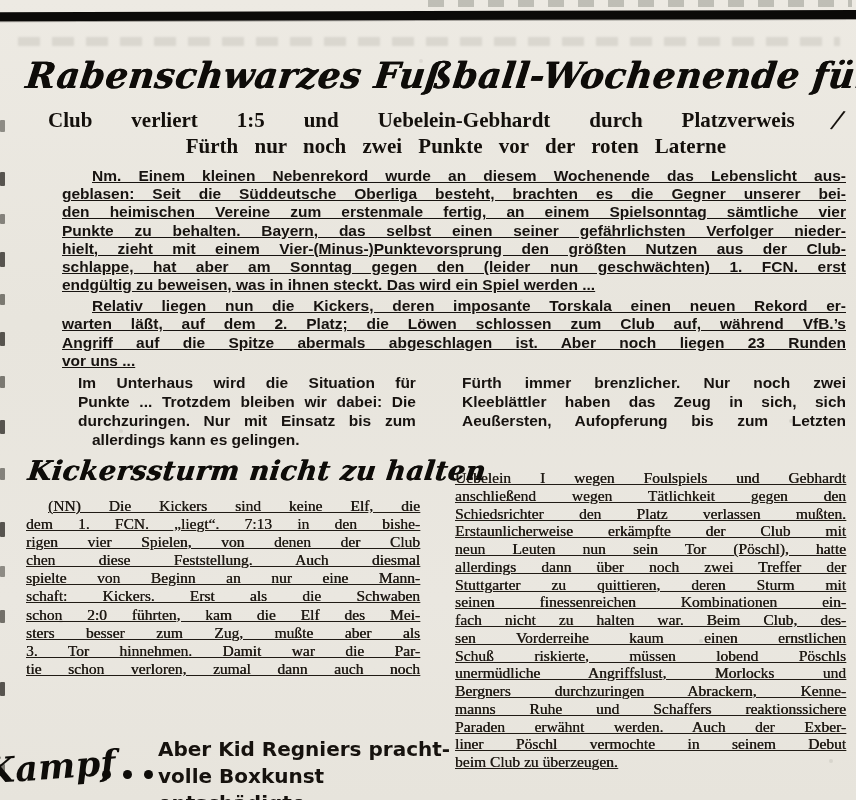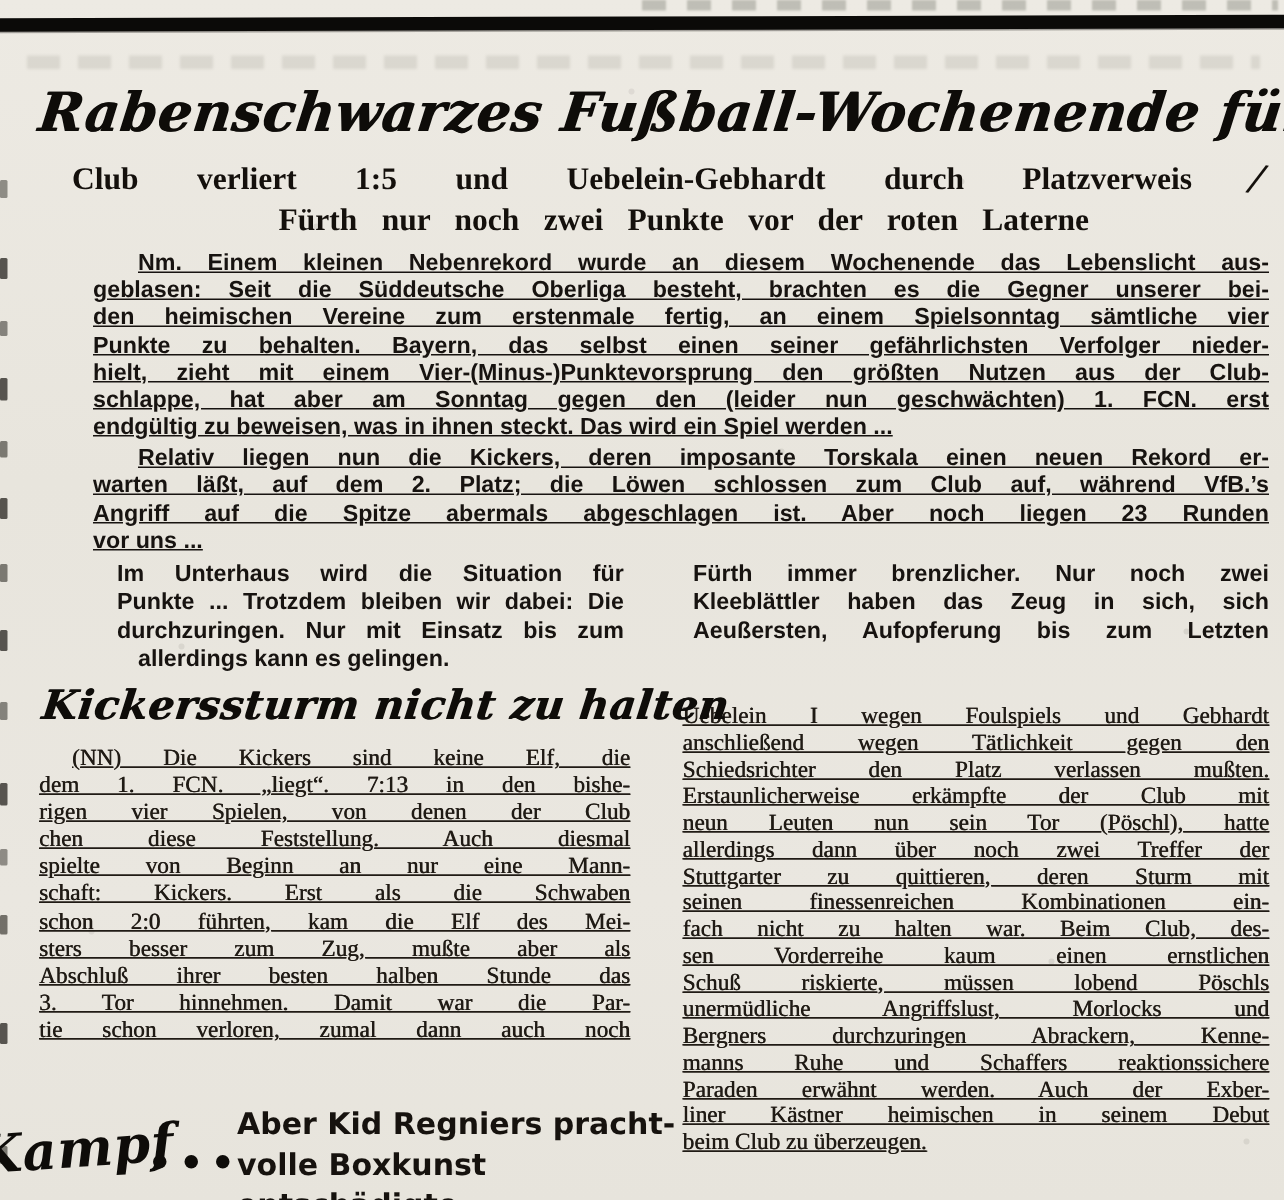--- a/index.html
+++ b/index.html
@@ -147,21 +147,20 @@
       </div>
       <div class="colbody">
         <div class="ln" style="text-indent:22px">(NN) Die Kickers sind keine Elf, die</div>
         <div class="ln">dem 1. FCN. „liegt“. 7:13 in den bishe-</div>
         <div class="ln">rigen vier Spielen, von denen der Club</div>
         <div class="ln">chen diese Feststellung. Auch diesmal</div>
         <div class="ln">spielte von Beginn an nur eine Mann-</div>
         <div class="ln">schaft: Kickers. Erst als die Schwaben</div>
         <div class="ln">schon 2:0 führten, kam die Elf des Mei-</div>
         <div class="ln">sters besser zum Zug, mußte aber als</div>
-        <div class="ln">Abschluß ihrer besten halben Stunde das</div>
         <div class="ln">3. Tor hinnehmen. Damit war die Par-</div>
         <div class="ln">tie schon verloren, zumal dann auch noch</div>
       </div>
     </div>
     <div class="col-right">
       <div class="colbody">
         <div class="ln">Uebelein I wegen Foulspiels und Gebhardt</div>
         <div class="ln">anschließend wegen Tätlichkeit gegen den</div>
         <div class="ln">Schiedsrichter den Platz verlassen mußten.</div>
         <div class="ln">Erstaunlicherweise erkämpfte der Club mit</div>
@@ -169,21 +168,21 @@
         <div class="ln">allerdings dann über noch zwei Treffer der</div>
         <div class="ln">Stuttgarter zu quittieren, deren Sturm mit</div>
         <div class="ln">seinen finessenreichen Kombinationen ein-</div>
         <div class="ln">fach nicht zu halten war. Beim Club, des-</div>
         <div class="ln">sen Vorderreihe kaum einen ernstlichen</div>
         <div class="ln">Schuß riskierte, müssen lobend Pöschls</div>
         <div class="ln">unermüdliche Angriffslust, Morlocks und</div>
         <div class="ln">Bergners durchzuringen Abrackern, Kenne-</div>
         <div class="ln">manns Ruhe und Schaffers reaktionssichere</div>
         <div class="ln">Paraden erwähnt werden. Auch der Exber-</div>
-        <div class="ln">liner Kästner heimischen in seinem Debut</div>
+        <div class="ln">liner Pöschl vermochte in seinem Debut</div>
         <div class="ln noj">beim Club zu überzeugen.</div>
       </div>
     </div>
   </div>
 
   <div class="footer-script script">Kampf</div>
   <div class="footer-dots">
     <span class="dot"></span>
     <span class="dot"></span>
     <span class="dot"></span>

